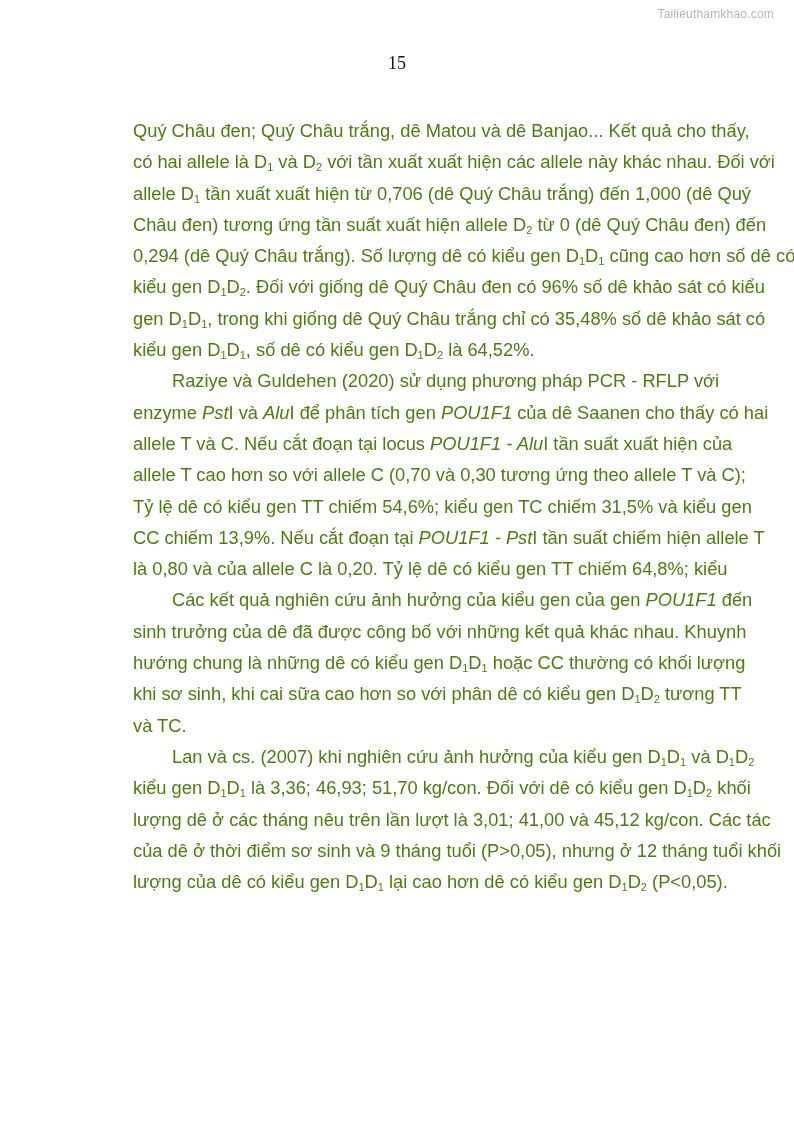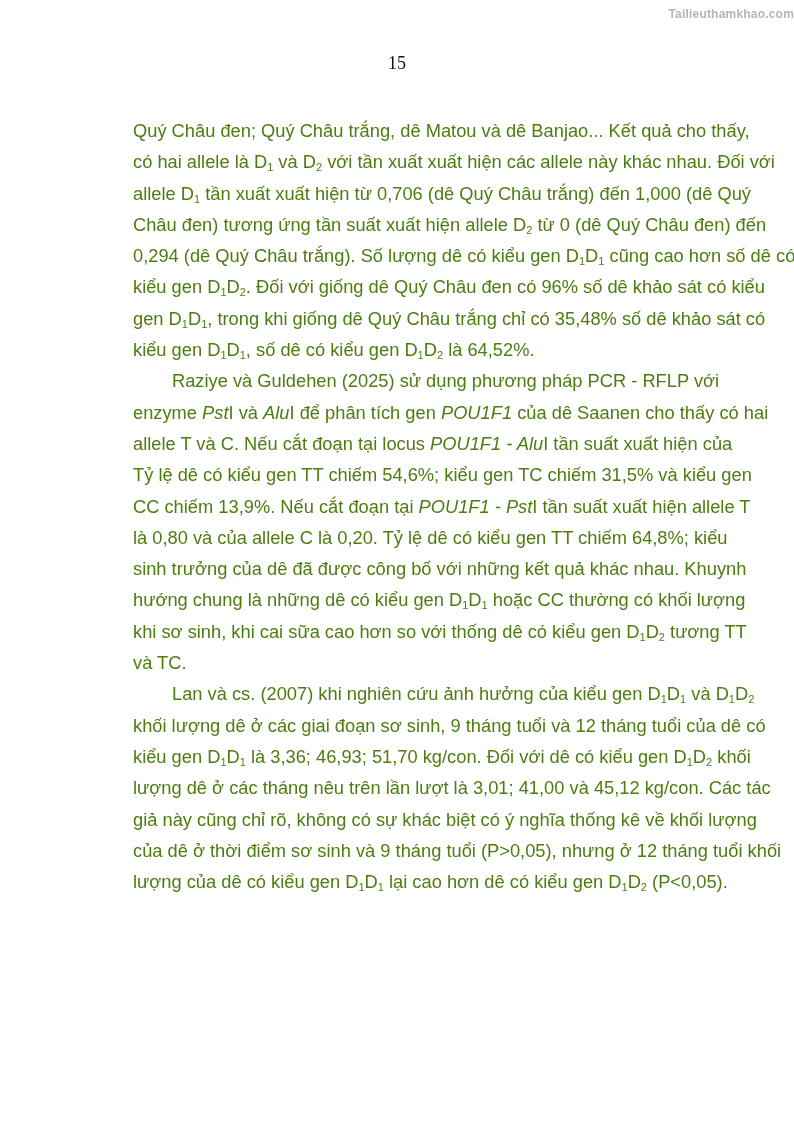--- a/index.html
+++ b/index.html
@@ -1,21 +1,20 @@
 <!DOCTYPE html>
 <html><head>
   <meta charset="utf-8">
   <style>
     html, body { margin: 0; padding: 0; background: #ffffff; }
     body { width: 794px; height: 1123px; position: relative; overflow: hidden; }
     .watermark {
-      position: absolute; top: 7px; right: 0;
+      position: absolute; top: 7px; right: 20px;
       font-family: "Liberation Sans", sans-serif; font-size: 12px; color: #b5b5b5;
       letter-spacing: 0.2px;
-      font-weight: bold;
     }
     .page-number {
       position: absolute; top: 53px; left: 0; width: 850px; text-align: center;
       font-family: "Liberation Serif", serif; font-size: 18px; color: #111;
     }
     .page-number span { display: inline-block; margin-left: -56px; }
     .body-text {
       position: absolute; top: 115px; left: 133px; width: 585px;
       font-family: Liberation Sans, sans-serif; font-size: 18.3px; color: #4d7c0f;
     }
@@ -42,35 +41,35 @@
       <div class="line"><span>Quý Châu đen; Quý Châu trắng, dê Matou và dê Banjao... Kết quả cho thấy,</span></div>
       <div class="line"><span>có hai allele là D</span><sub>1</sub><span> và D</span><sub>2</sub><span> với tần xuất xuất hiện các allele này khác nhau. Đối với</span></div>
       <div class="line"><span>allele D</span><sub>1</sub><span> tần xuất xuất hiện từ 0,706 (dê Quý Châu trắng) đến 1,000 (dê Quý</span></div>
       <div class="line"><span>Châu đen)  tương ứng tần suất xuất hiện allele D</span><sub>2</sub><span> từ 0 (dê Quý Châu đen) đến</span></div>
       <div class="line"><span>0,294 (dê Quý Châu trắng). Số lượng dê có kiểu gen D</span><sub>1</sub><span>D</span><sub>1</sub><span> cũng cao hơn số dê có</span></div>
       <div class="line"><span>kiểu gen D</span><sub>1</sub><span>D</span><sub>2</sub><span>. Đối với giống dê Quý Châu đen có 96% số dê khảo sát có kiểu</span></div>
       <div class="line"><span>gen D</span><sub>1</sub><span>D</span><sub>1</sub><span>, trong khi giống dê Quý Châu trắng chỉ có 35,48% số dê khảo sát có</span></div>
       <div class="line last"><span>kiểu gen D</span><sub>1</sub><span>D</span><sub>1</sub><span>, số dê có kiểu gen D</span><sub>1</sub><span>D</span><sub>2</sub><span> là 64,52%.</span></div>
     </div>
     <div>
-      <div class="line indent"><span>Raziye và Guldehen (2025) sử dụng phương pháp PCR - RFLP với</span></div>
+      <div class="line indent"><span>Raziye và Guldehen (2020) sử dụng phương pháp PCR - RFLP với</span></div>
       <div class="line"><span>enzyme </span><i>Pst</i><span>I và </span><i>Alu</i><span>I để phân tích gen </span><i>POU1F1</i><span> của dê Saanen cho thấy có hai</span></div>
       <div class="line"><span>allele T và C. Nếu cắt đoạn tại locus </span><i>POU1F1 - Alu</i><span>I tần suất xuất hiện của</span></div>
+      <div class="line"><span>allele T cao hơn so với allele C (0,70 và 0,30 tương ứng theo allele T và C);</span></div>
       <div class="line"><span>Tỷ lệ dê có kiểu gen TT chiếm 54,6%; kiểu gen TC chiếm 31,5% và kiểu gen</span></div>
-      <div class="line"><span>CC chiếm 13,9%. Nếu cắt đoạn tại </span><i>POU1F1 - Pst</i><span>I tần suất xuất hiện allele T</span></div>
+      <div class="line"><span>CC chiếm 13,9%. Nếu cắt đoạn tại </span><i>POU1F1 - Pst</i><span>I tần suất chiếm hiện allele T</span></div>
       <div class="line"><span>là 0,80 và của allele C là 0,20. Tỷ lệ dê có kiểu gen TT chiếm 64,8%; kiểu</span></div>
     </div>
     <div>
+      <div class="line indent"><span>Các kết quả nghiên cứu ảnh hưởng của kiểu gen của gen </span><i>POU1F1</i><span> đến</span></div>
       <div class="line"><span>sinh trưởng của dê đã được công bố với những kết quả khác nhau. Khuynh</span></div>
       <div class="line"><span>hướng chung là những dê có kiểu gen D</span><sub>1</sub><span>D</span><sub>1</sub><span> hoặc CC thường có khối lượng</span></div>
-      <div class="line"><span>khi sơ sinh, khi cai sữa cao hơn so với thống dê có kiểu gen D</span><sub>1</sub><span>D</span><sub>2</sub><span> tương TT</span></div>
+      <div class="line"><span>khi sơ sinh, khi cai sữa cao hơn so với phân dê có kiểu gen D</span><sub>1</sub><span>D</span><sub>2</sub><span> tương TT</span></div>
       <div class="line last"><span>và TC.</span></div>
     </div>
     <div>
       <div class="line indent"><span>Lan và cs. (2007) khi nghiên cứu ảnh hưởng của kiểu gen D</span><sub>1</sub><span>D</span><sub>1</sub><span> và D</span><sub>1</sub><span>D</span><sub>2</sub></div>
-      <div class="line"><span>khối lượng dê ở các giai đoạn sơ sinh, 9 tháng tuổi và 12 tháng tuổi của dê có</span></div>
       <div class="line"><span>kiểu gen D</span><sub>1</sub><span>D</span><sub>1</sub><span> là 3,36; 46,93; 51,70 kg/con. Đối với dê có kiểu gen D</span><sub>1</sub><span>D</span><sub>2</sub><span> khối</span></div>
       <div class="line"><span>lượng dê ở các tháng nêu trên lần lượt là 3,01; 41,00 và 45,12 kg/con. Các tác</span></div>
-      <div class="line"><span>giả này cũng chỉ rõ, không có sự khác biệt có ý nghĩa thống kê về khối lượng</span></div>
       <div class="line"><span>của dê ở thời điểm sơ sinh và 9 tháng tuổi (P&gt;0,05), nhưng ở 12 tháng tuổi khối</span></div>
       <div class="line last"><span>lượng của dê có kiểu gen D</span><sub>1</sub><span>D</span><sub>1</sub><span> lại cao hơn dê có kiểu gen D</span><sub>1</sub><span>D</span><sub>2</sub><span> (P&lt;0,05).</span></div>
     </div>
   </div>
 
 </body></html>

